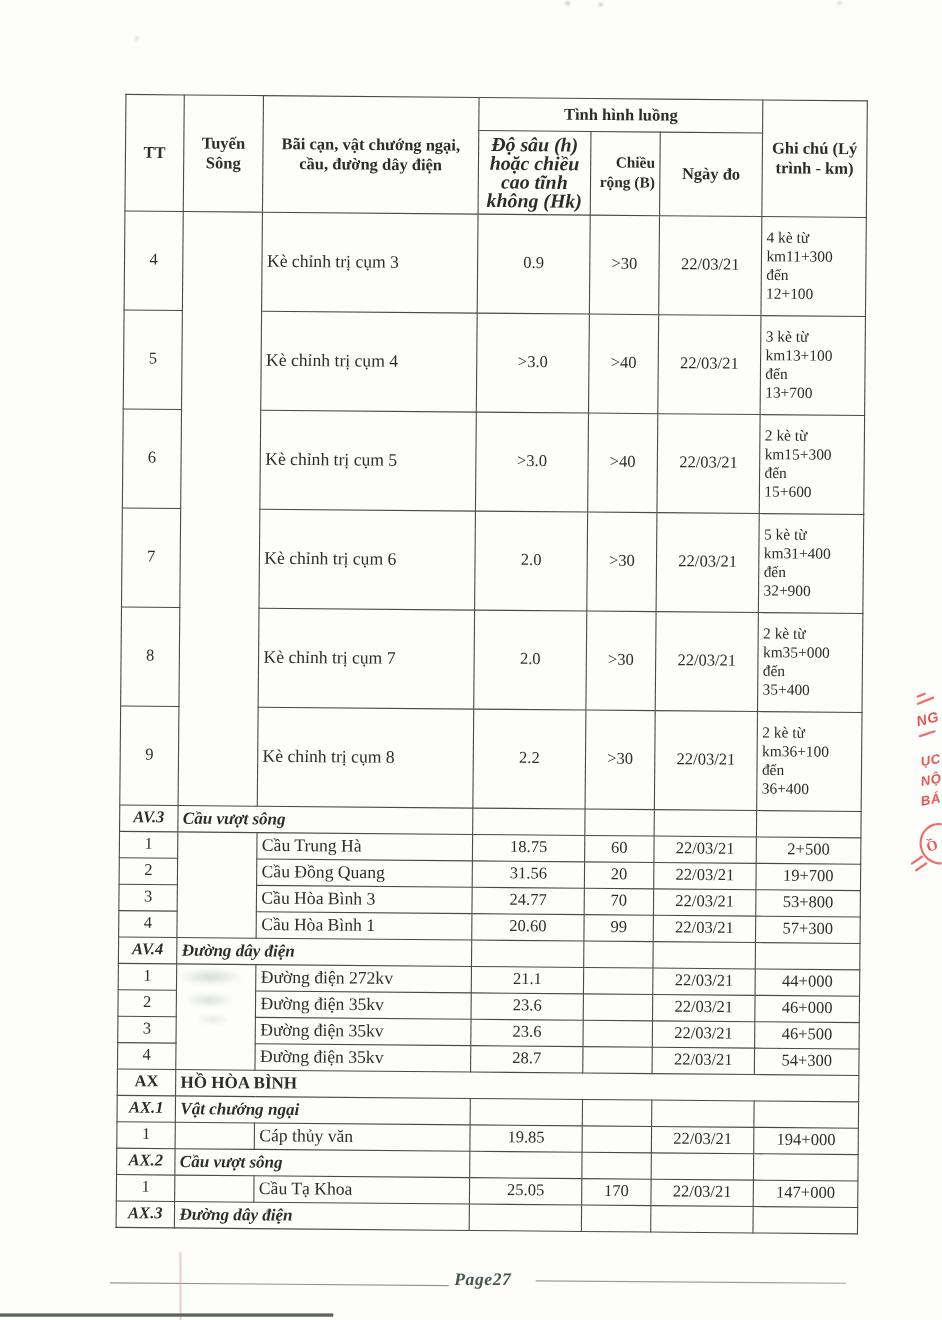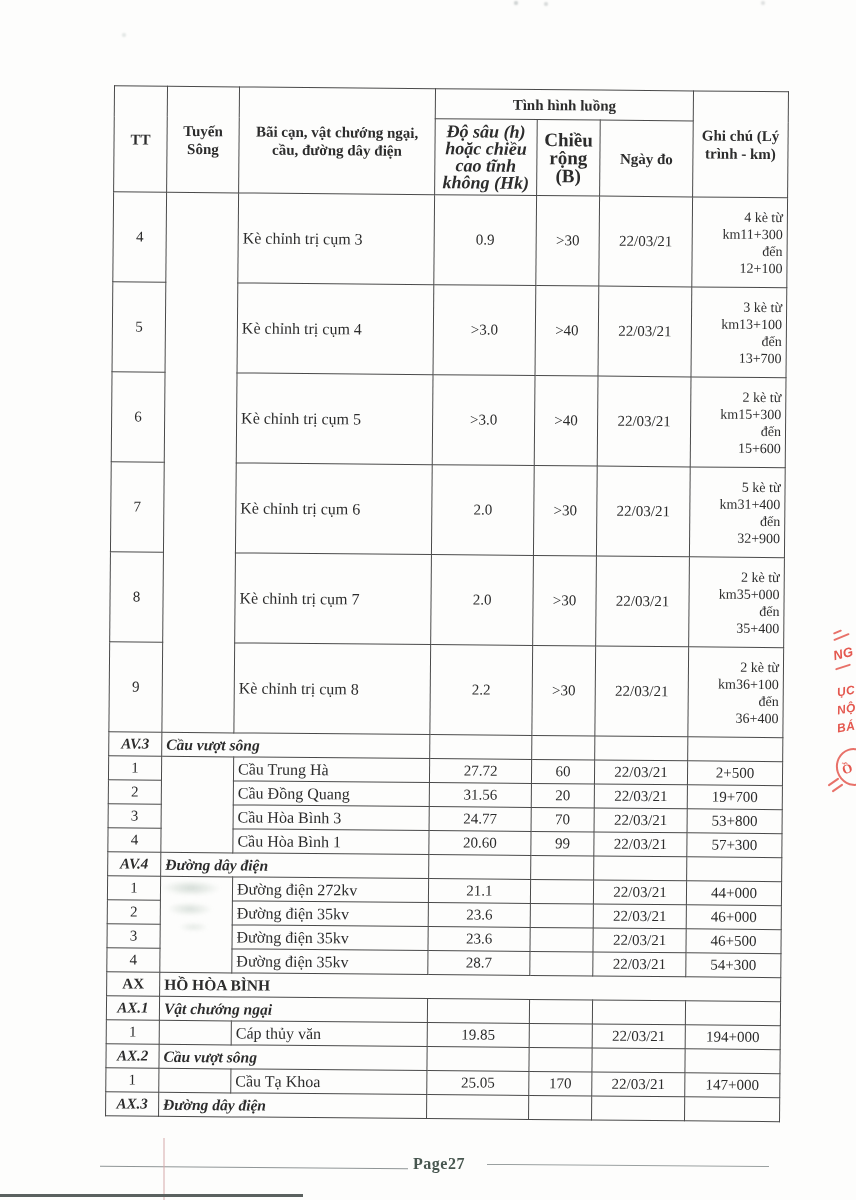--- a/index.html
+++ b/index.html
@@ -24,33 +24,33 @@
     overflow:hidden;
   }
   thead th{
     font-weight:bold;font-size:15px;line-height:18px;text-align:center;
     font-family:"Liberation Serif", serif;
   }
   .h-row1{height:30px;}
   .h-row2{height:76px;}
   .h-song{white-space:pre-line;}
   .h-dosau{font-size:18px;line-height:17px;font-style:italic;}
-  .h-chieurong{font-size:19px;line-height:18px;}
+  .h-chieurong{font-size:14px;line-height:18px;text-align:right;}
 
   tr.r-tall{height:90px;}
   tr.r-data{height:24px;}
   tr.r-section, tr.r-section-main{height:24px;}
 
   .c-tt{text-align:center;font-size:15px;}
   tr.r-section .c-tt{font-style:italic;font-weight:bold;}
   tr.r-section-main .c-tt{font-weight:bold;margin-top:33px;}
   .c-name{font-size:16px;padding-left:7px;text-align:left;white-space:nowrap;}
   .c-num{text-align:center;font-size:15px;}
   .c-note{text-align:center;font-size:15px;border-radius:11px;}
-  .c-note-multi{text-align:right;font-size:14px;line-height:17px;white-space:pre-line;}
+  .c-note-multi{text-align:left;font-size:14px;line-height:17px;white-space:pre-line;}
   .c-sec-label{font-weight:bold;font-style:italic;font-size:15.5px;padding-left:8px;text-align:left;}
   .c-main-label{font-weight:bold;font-size:15.5px;padding-left:8px;text-align:left;}
 
   
   .stamp-frag{
     position:absolute;color:#e4584f;font-weight:bold;font-style:italic;
     font-family:"Liberation Sans", sans-serif;letter-spacing:0.5px;
   }
   .stamp-line{position:absolute;background:#e4584f;opacity:.85;border-radius:1px;}
   .frag-ng   {right:3px; top:646px;font-size:13px;transform:rotate(-14deg);}
@@ -81,21 +81,21 @@
   .specks{position:absolute;left:0;top:0;width:2px;height:2px;border-radius:50%;
     box-shadow:
       515px 2px 2px 1px rgba(140,150,150,.45),
       545px 3px 2px 1px rgba(150,158,158,.40),
       762px 2px 2px 1px rgba(160,165,165,.35),
       123px 34px 2px 1px rgba(190,200,198,.45);}
 
   
   .page-number{
     position:absolute;left:413px;top:1155px;
-    font-size:16px;color:#47564f;letter-spacing:.5px;font-weight:bold;
+    font-size:16px;color:#47564f;letter-spacing:.5px;font-weight:bold;font-style:italic;
   }
   .rule-left{position:absolute;left:100px;top:1167px;width:308px;height:0;
     border-top:1.4px solid #8f9596;transform:rotate(0.45deg);}
   .rule-right{position:absolute;left:487px;top:1165px;width:282px;height:0;
     border-top:1.2px solid #9aa0a0;transform:rotate(0.45deg);}
   .paper-edge-line{position:absolute;left:0;top:1194px;width:303px;height:3px;background:#5a615f;}
   .fold-line{position:absolute;left:163px;top:1138px;width:2px;height:62px;background:rgba(213,170,170,.5);}
 </style>
 </head>
 <body>
@@ -204,21 +204,21 @@
             <td class="c-sec-label" colspan="2">Cầu vượt sông</td>
             <td class="c-num"></td>
             <td class="c-num"></td>
             <td class="c-num"></td>
             <td class="c-note"></td>
           </tr>
           <tr class="r-data">
             <td class="c-tt">1</td>
             <td class="c-song" rowspan="4"></td>
             <td class="c-name">Cầu Trung Hà</td>
-            <td class="c-num">27.72</td>
+            <td class="c-num">18.75</td>
             <td class="c-num">60</td>
             <td class="c-num">22/03/21</td>
             <td class="c-note">2+500</td>
           </tr>
           <tr class="r-data">
             <td class="c-tt">2</td>
             <td class="c-name">Cầu Đồng Quang</td>
             <td class="c-num">31.56</td>
             <td class="c-num">20</td>
             <td class="c-num">22/03/21</td>

